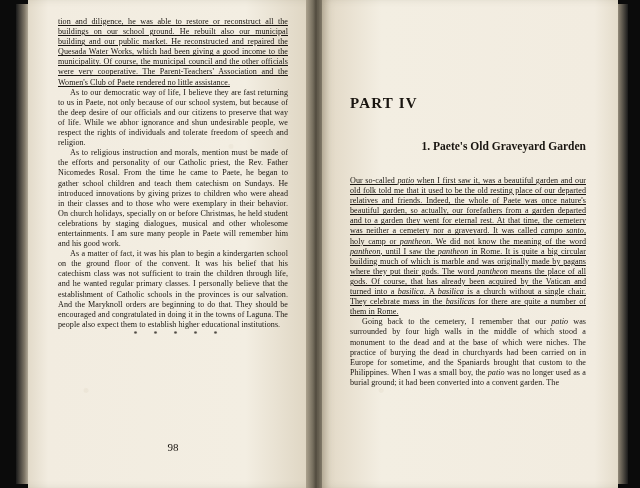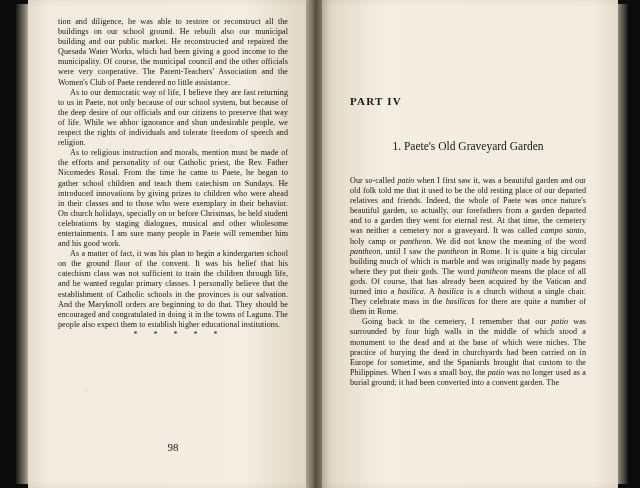--- a/index.html
+++ b/index.html
@@ -72,46 +72,46 @@
     text-align: justify;
     color: #191510;
     font-size: 8.1px;
     line-height: 10.1px;
     letter-spacing: .05px;
   }
   .col p {
     margin: 0;
     text-indent: 12px;
   }
-  .col p.noindent { text-indent: 0; }
+  .col p.noindent { text-indent: 0; text-decoration: underline; }
 
   .left-col {
     left: 30px;
     top: 17px;
     width: 230px;
   }
 
   .part-title {
     position: absolute;
     left: 28px;
     top: 95px;
-    font-size: 11px;
+    font-size: 15px;
     font-weight: bold;
     letter-spacing: 1.2px;
     color: #191510;
   }
 
   .chapter-title {
     position: absolute;
     left: 28px;
     top: 140px;
     width: 236px;
-    text-align: center;
+    text-align: right;
     font-size: 11.5px;
-    font-weight: normal;
+    font-weight: bold;
     color: #191510;
   }
 
   .body-right {
     position: absolute;
     left: 28px;
     top: 176px;
     width: 236px;
   }
 

